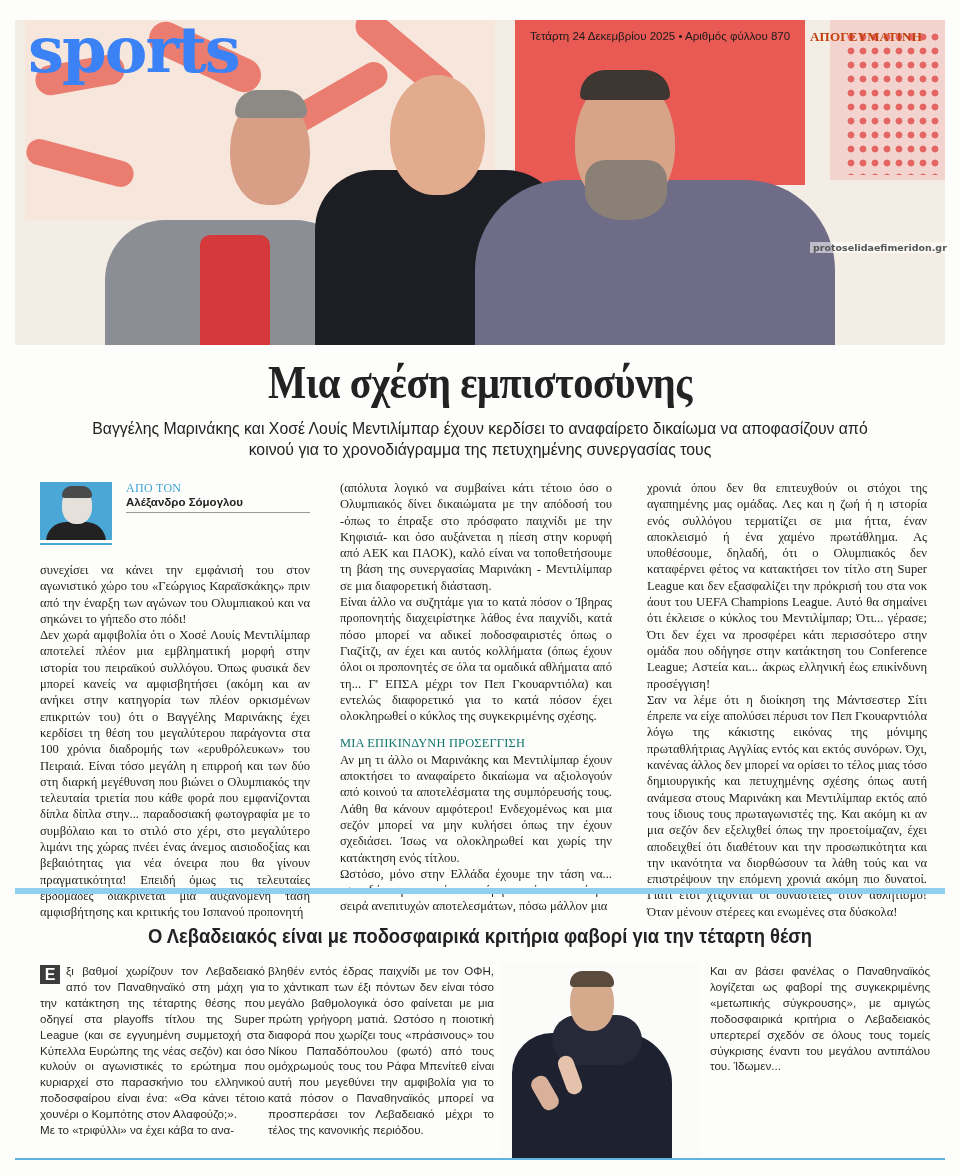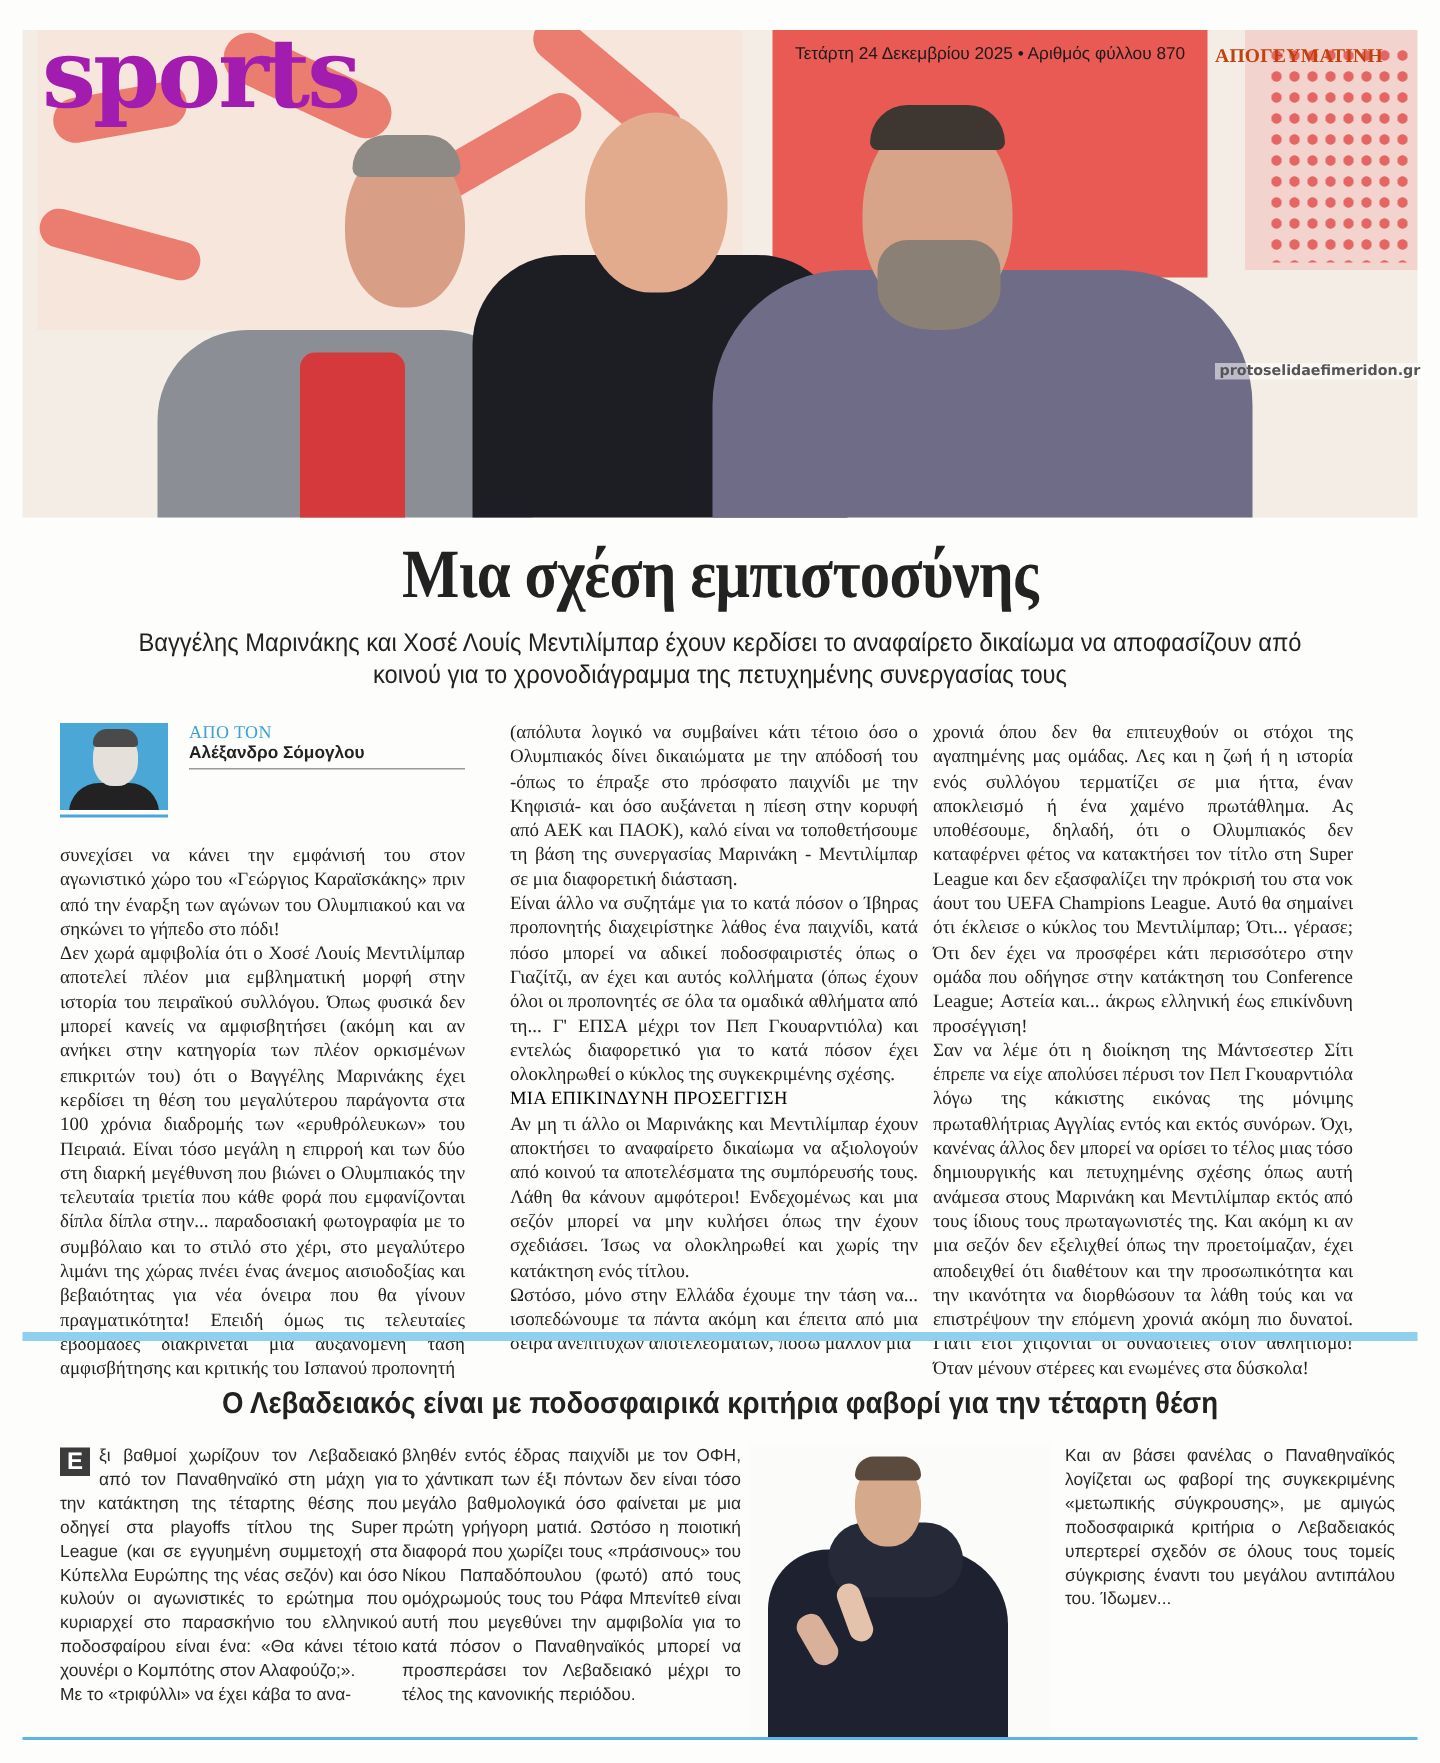--- a/index.html
+++ b/index.html
@@ -12,49 +12,49 @@
   .hero .brush { position: absolute; background: #e76a5c; border-radius: 40px; opacity: .85; }
   .hero .panel-red { position: absolute; left: 500px; top: 0; width: 290px; height: 165px; background: #ea5a55; }
   .hero .panel-right { position: absolute; left: 815px; top: 0; width: 115px; height: 160px; background: #f2d3ce; }
   .hero .dots { position: absolute; left: 830px; top: 10px; width: 95px; height: 145px;
       background: radial-gradient(circle, #e24a4a 35%, transparent 40%) 0 0/12px 14px; opacity: .8; }
   .person { position: absolute; }
   .head { position: absolute; border-radius: 50% 50% 46% 46%; background: #d99f86; }
   .torso { position: absolute; border-radius: 60px 60px 0 0; }
 
   .masthead-sports { position: absolute; left: 28px; top: 18px; font-family: "DejaVu Serif", serif; font-weight: bold;
-      font-size: 64px; letter-spacing: -2px; color: #a21caf; line-height: 1; }
+      font-size: 64px; letter-spacing: -2px; color: #3b82f6; line-height: 1; }
   .masthead-date { position: absolute; left: 530px; top: 30px; font-family: "Liberation Sans", sans-serif; font-size: 11.5px; color: #1a1a1a; }
   .masthead-paper { position: absolute; left: 810px; top: 29px; font-family: "Liberation Serif", serif; font-size: 13px; font-weight: bold; color: #c2410c; letter-spacing: .2px; }
   .watermark { position: absolute; left: 810px; top: 242px; font-family: "DejaVu Sans", sans-serif; font-size: 9.5px; font-weight: bold; color: #555; background: rgba(255,255,255,.55); padding: 0 3px; }
 
   
   .headline { position: absolute; left: 0; width: 960px; top: 356px; text-align: center; font-family: "Liberation Serif", serif;
       font-size: 46px; color: #222; letter-spacing: -.5px; transform: scaleX(.88); }
   .subhead { position: absolute; left: 60px; width: 840px; top: 418px; text-align: center; font-family: "Liberation Sans", sans-serif;
       font-size: 17px; line-height: 21px; color: #222; transform: scaleX(.93); }
 
   
   .col { position: absolute; font-family: "Liberation Serif", serif; font-size: 12.6px; line-height: 16.3px; color: #222; text-align: justify; }
   .col1 { left: 40px; top: 480px; width: 270px; }
   .col2 { left: 340px; top: 480px; width: 272px; }
-  .col3 { left: 622px; top: 480px; width: 280px; }
+  .col3 { left: 647px; top: 480px; width: 280px; }
   .col p { margin: 0; }
   .author-block { height: 66px; position: relative; padding-left: 34px; }
   .author-photo { position: absolute; left: 0; top: 2px; width: 72px; height: 58px; background: #4aa7d6; overflow: hidden; }
   .author-photo .face { position: absolute; left: 22px; top: 6px; width: 30px; height: 36px; background: #e6e0da; border-radius: 45%; }
   .author-photo .hair { position: absolute; left: 22px; top: 4px; width: 30px; height: 12px; background: #4a4a4a; border-radius: 14px 14px 4px 4px; }
   .author-photo .shirt { position: absolute; left: 6px; top: 40px; width: 60px; height: 24px; background: #222; border-radius: 20px 20px 0 0; }
   .author-underline { position: absolute; left: 0; top: 63px; width: 72px; height: 2px; background: #4aa7d6; }
   .author-kicker { position: absolute; left: 86px; top: 0; font-size: 12px; color: #3ba3d3; letter-spacing: .3px; }
   .author-name { position: absolute; left: 86px; top: 14px; font-family: "Liberation Sans", sans-serif; font-weight: bold; font-size: 11.5px; color: #222; }
   .author-rule { position: absolute; left: 86px; top: 32px; width: 184px; height: 1px; background: #999; }
   .intro { position: absolute; left: 86px; top: 40px; width: 184px; }
   .col1 .rest { margin-top: 0; }
-  .section-kicker { color: #000000; font-size: 12.4px; letter-spacing: .2px; }
+  .section-kicker { color: #0f766e; font-size: 12.4px; letter-spacing: .2px; margin-top: 11px; }
 
   
   .blue-bar { position: absolute; left: 15px; width: 930px; height: 6px; background: #8fd0ef; }
   .thin-blue { position: absolute; left: 15px; width: 930px; height: 2px; background: #5fb3e0; }
 
   
   .headline2 { position: absolute; left: 0; width: 960px; top: 925px; text-align: center; font-family: "Liberation Sans", sans-serif;
       font-size: 20px; color: #222; transform: scaleX(.92); }
   .col2b { position: absolute; font-family: "Liberation Sans", sans-serif; font-size: 11.6px; line-height: 15.9px; color: #2a2a2a; text-align: justify; }
   .b1 { left: 40px; top: 963px; width: 225px; }

